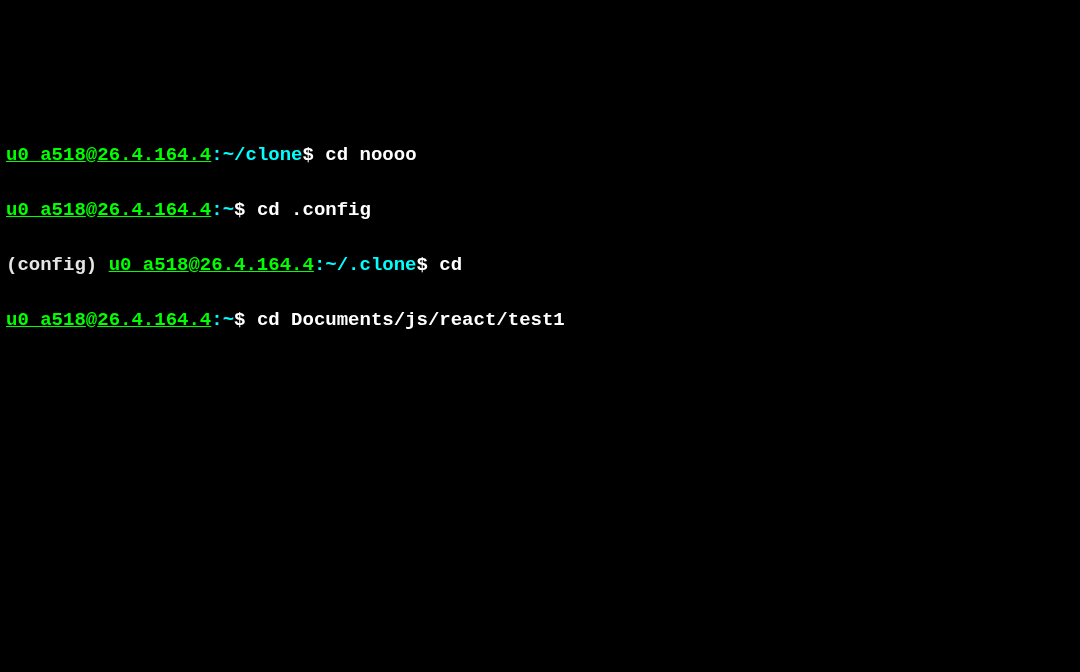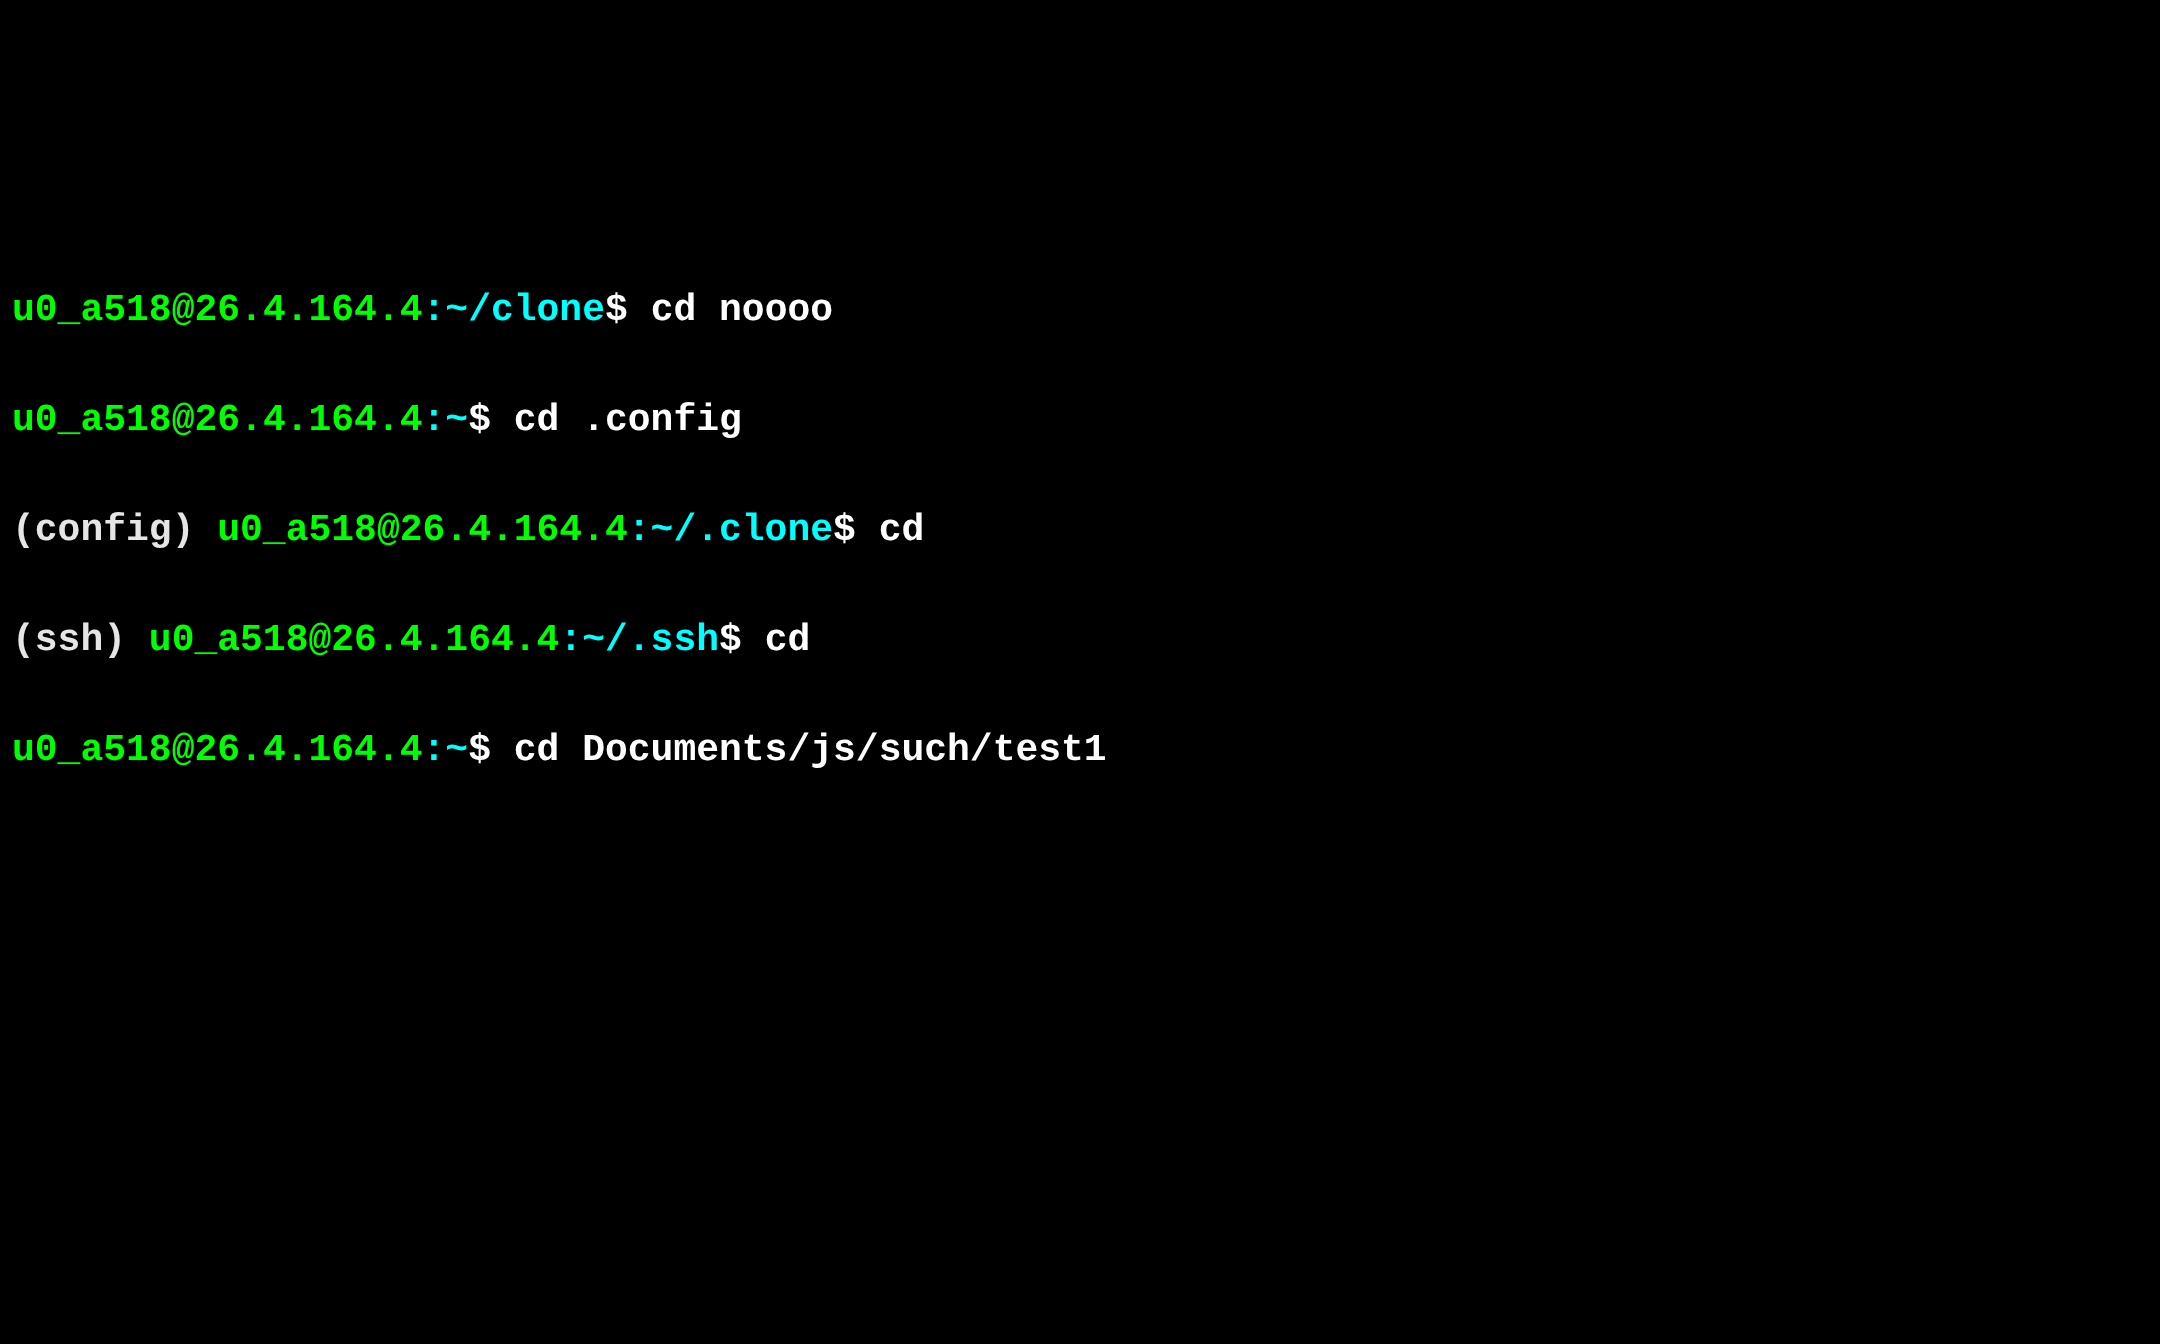--- a/index.html
+++ b/index.html
@@ -9,38 +9,37 @@
       font-family: 'Courier New', Consolas, monospace;
       font-size: 19px;
       font-weight: bold;
       padding: 4px 6px;
       line-height: 1.45;
       width: 1080px;
       height: 672px;
       overflow: hidden;
       white-space: pre-wrap;
     }
-    .green { color: #00ff00; }
+    .green { color: #00ff00; text-decoration: underline; }
     .cyan { color: #00ffff; }
     .yellow { color: #e5e5e5; }
     .red { color: #ff0000; }
     .white { color: #ffffff; }
     .line { display: block; }
   </style>
 </head>
 <body>
 
 
 
 <div>
 <span class="line"><span class="green"><span>u0_a518</span><span>@</span><span>26.4.164.4</span></span><span class="cyan">:</span><span class="cyan">~/clone</span><span class="white">$</span><span> </span><span class="white">cd noooo</span></span>
 <span class="line"><span class="green"><span>u0_a518</span><span>@</span><span>26.4.164.4</span></span><span class="cyan">:</span><span class="cyan">~</span><span class="white">$</span><span> </span><span class="white">cd .config</span></span>
 <span class="line"><span class="yellow">(config)</span><span> </span><span class="green"><span>u0_a518</span><span>@</span><span>26.4.164.4</span></span><span class="cyan">:</span><span class="cyan">~/.clone</span><span class="white">$</span><span> </span><span class="white">cd</span></span>
-<span class="line"><span class="yellow">(ssh)</span><span> </span><span class="green"><span>u0_a518</span><span>@</span><span>26.4.164.4</span></span><span class="cyan">:</span><span class="cyan">~/.ssh</span><span class="white">$</span><span> </span><span class="white">cd</span></span>
-<span class="line"><span class="green"><span>u0_a518</span><span>@</span><span>26.4.164.4</span></span><span class="cyan">:</span><span class="cyan">~</span><span class="white">$</span><span> </span><span class="white">cd Documents/js/such/test1</span></span>
+<span class="line"><span class="green"><span>u0_a518</span><span>@</span><span>26.4.164.4</span></span><span class="cyan">:</span><span class="cyan">~</span><span class="white">$</span><span> </span><span class="white">cd Documents/js/react/test1</span></span>
 
 
 
 
 
 
 
 </div>
 
 

